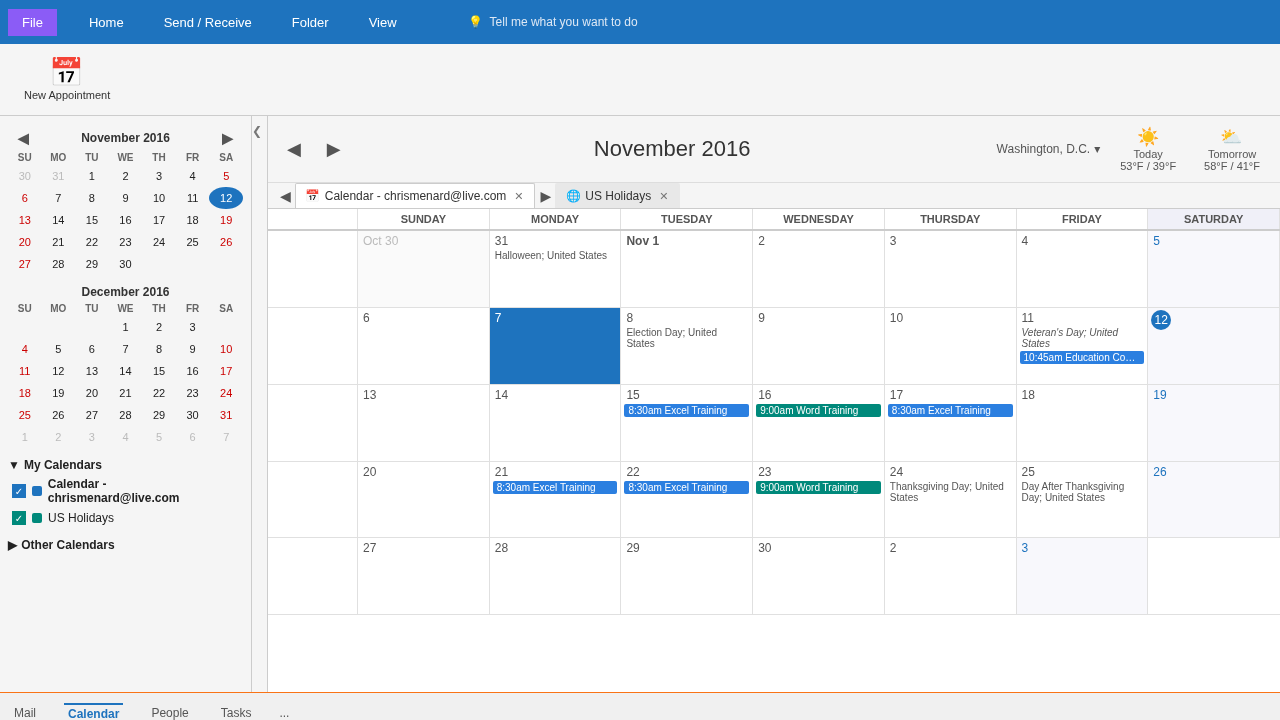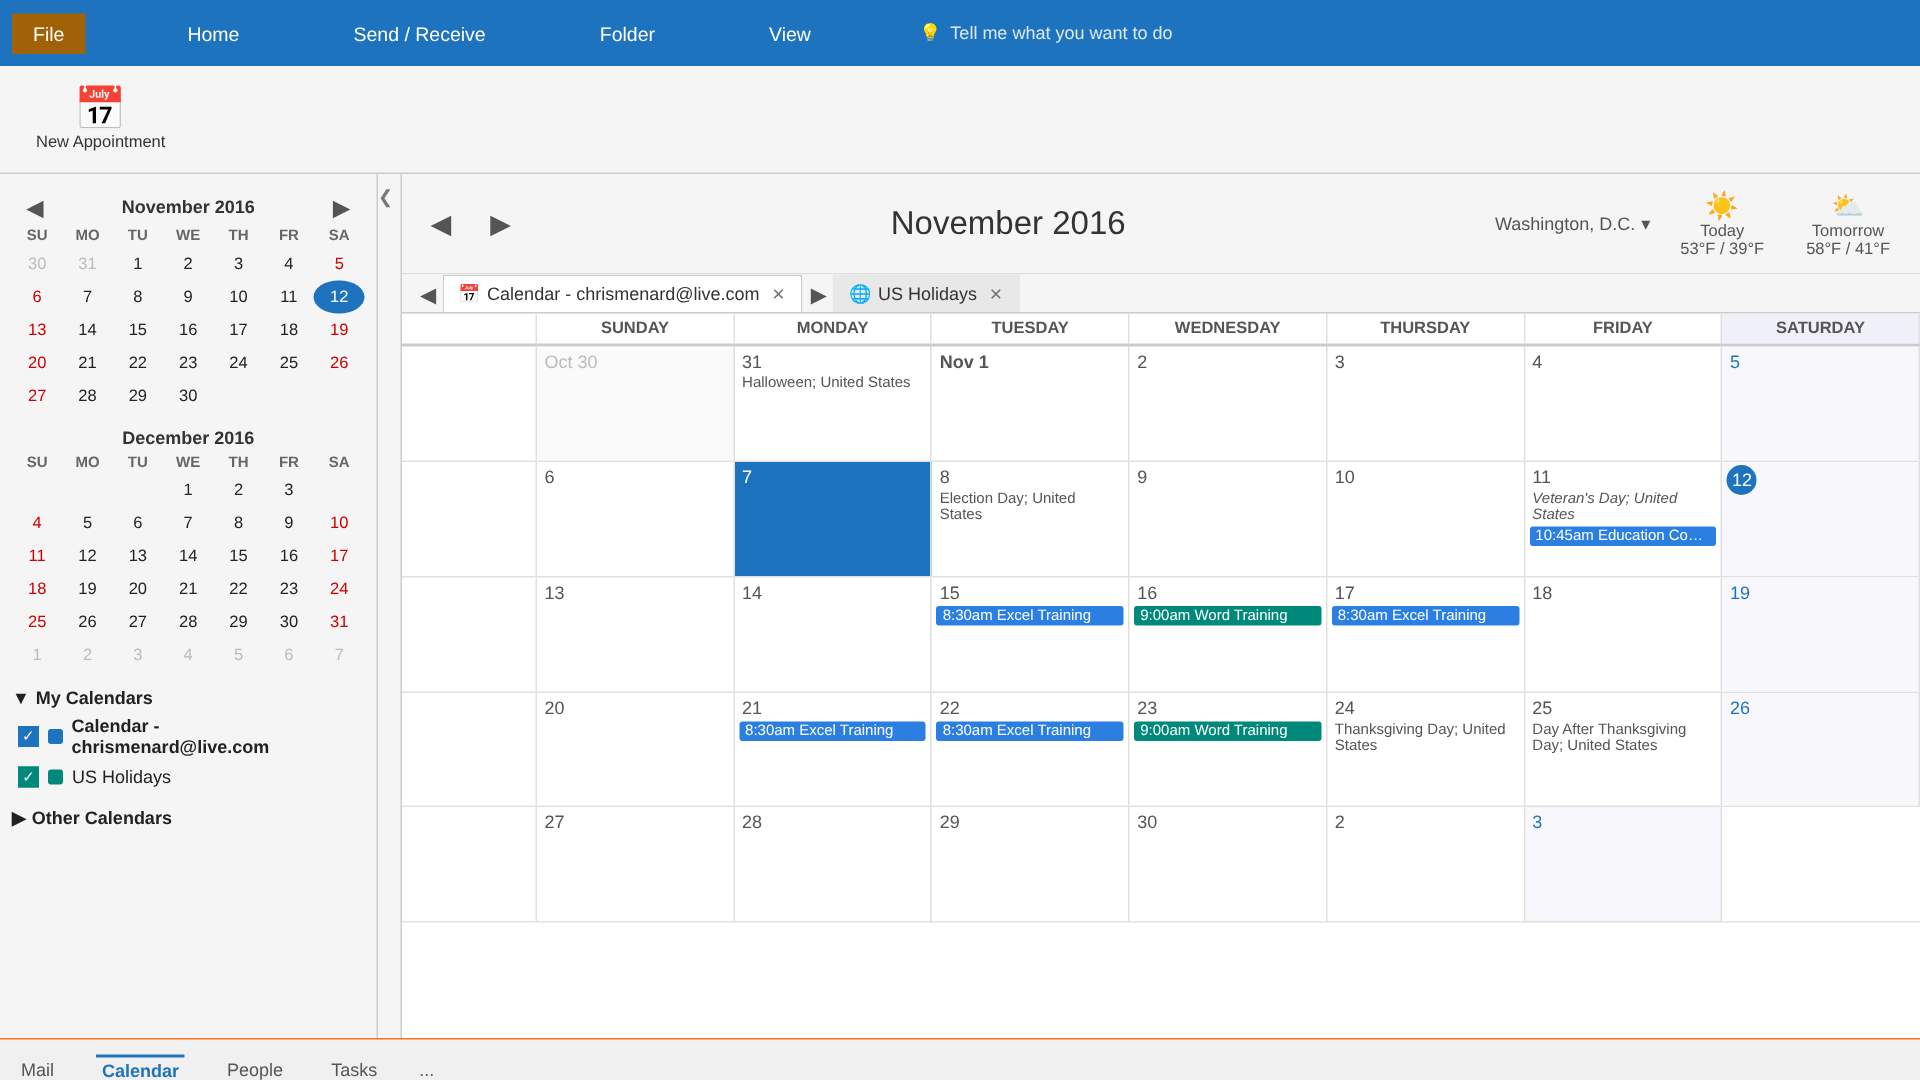--- a/index.html
+++ b/index.html
@@ -1,21 +1,21 @@
 <!DOCTYPE html>
 <html><head>
   <meta charset="utf-8">
   <style>
     * { box-sizing: border-box; margin: 0; padding: 0; font-family: 'Segoe UI', Arial, sans-serif; }
     body { background: #f0f0f0; font-size: 12px; color: #222; overflow: hidden; width: 1280px; height: 720px; }
 
     
     .ribbon { background: #1e73be; color: white; height: 44px; display: flex; align-items: center; padding: 0 8px; gap: 24px; }
-    .ribbon-file { background: #a16207; padding: 6px 14px; font-size: 13px; color: white; cursor: pointer; }
-    .ribbon-tab { font-size: 13px; color: white; cursor: pointer; padding: 4px 8px; margin-left: 36px; }
+    .ribbon-file { background: #8b5cf6; padding: 6px 14px; font-size: 13px; color: white; cursor: pointer; }
+    .ribbon-tab { font-size: 13px; color: white; cursor: pointer; padding: 4px 8px; }
     .ribbon-tell { display: flex; align-items: center; gap: 6px; font-size: 12px; color: #dde8f5; margin-left: 40px; cursor: pointer; }
 
     
     .toolbar { background: #f5f5f5; border-bottom: 1px solid #ccc; height: 72px; display: flex; align-items: center; padding: 0 10px; gap: 10px; }
     .new-appointment-btn { display: flex; flex-direction: column; align-items: center; padding: 6px 14px; cursor: pointer; border-radius: 2px; }
     .new-appt-icon { font-size: 28px; color: #555; line-height: 1; }
     .new-appt-label { font-size: 11px; color: #333; margin-top: 2px; }
 
     
     .main-layout { display: flex; height: calc(720px - 44px - 72px - 28px); }

